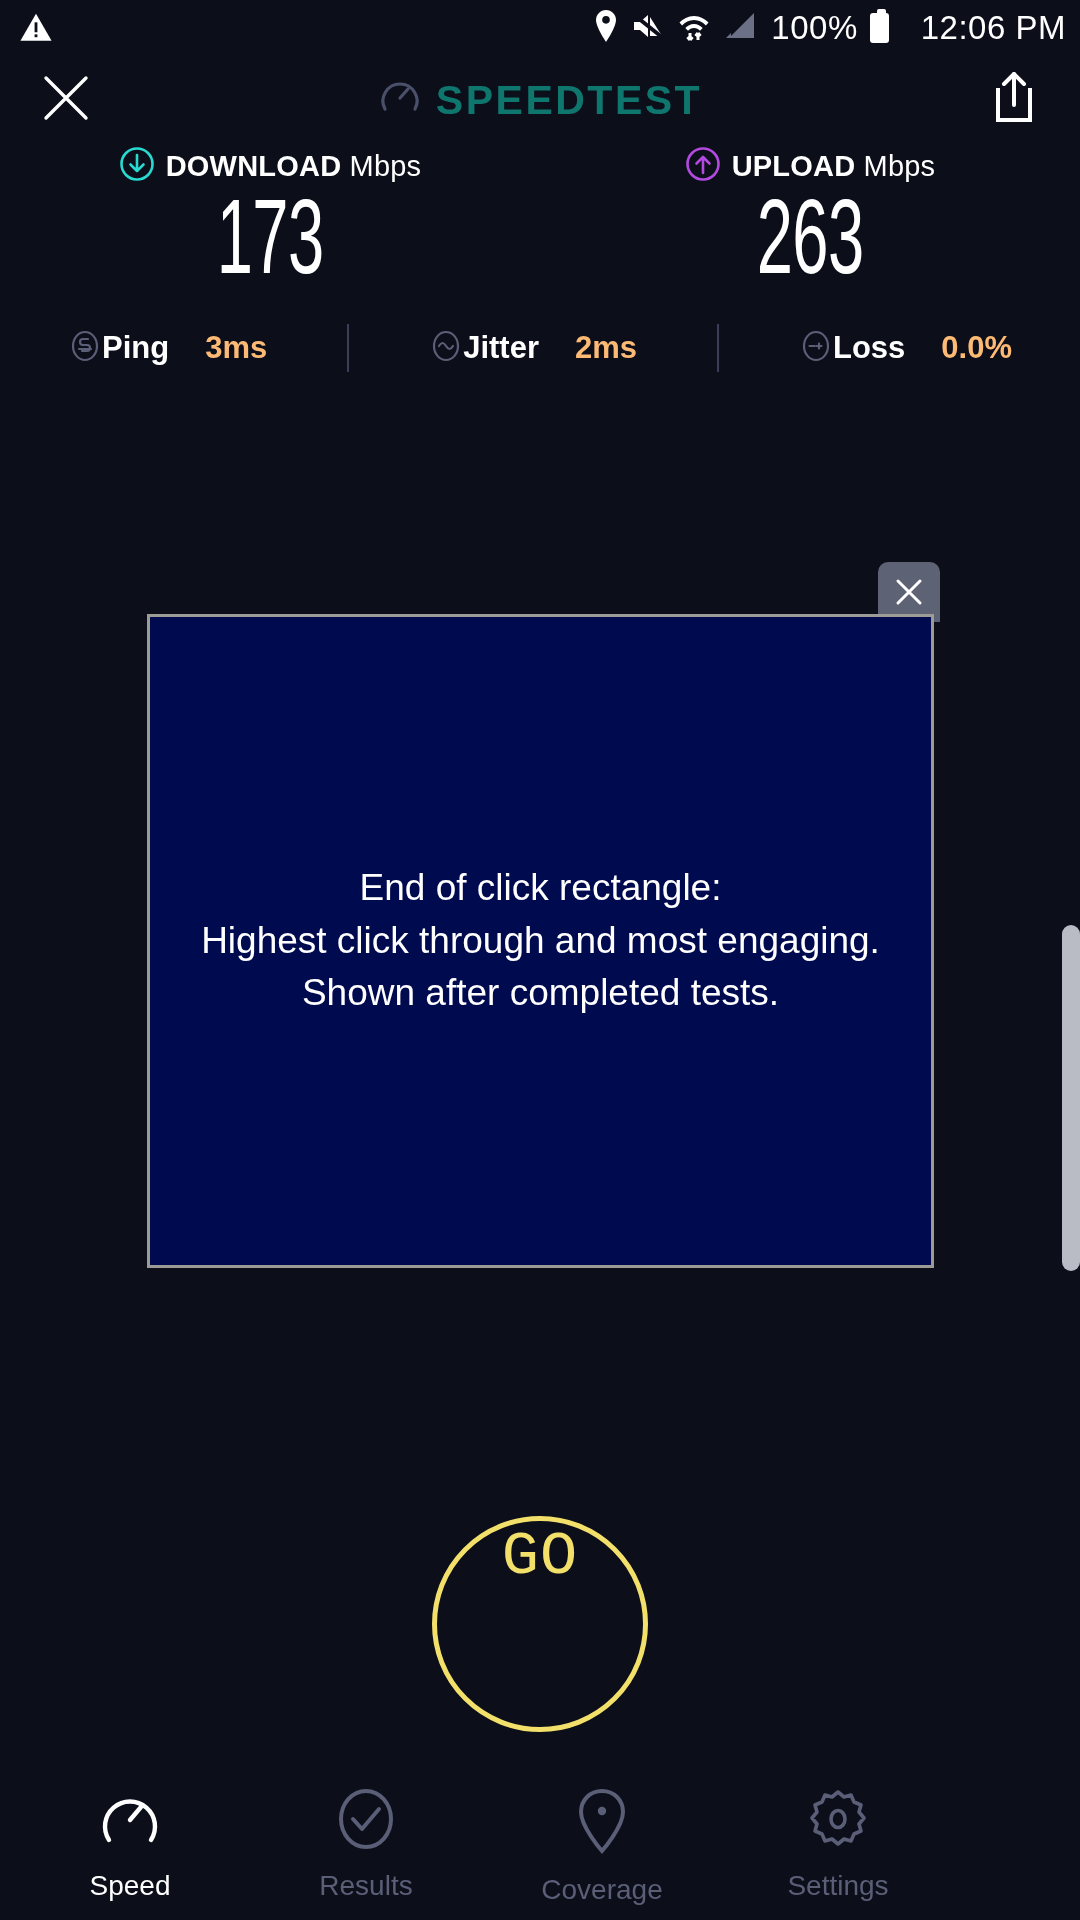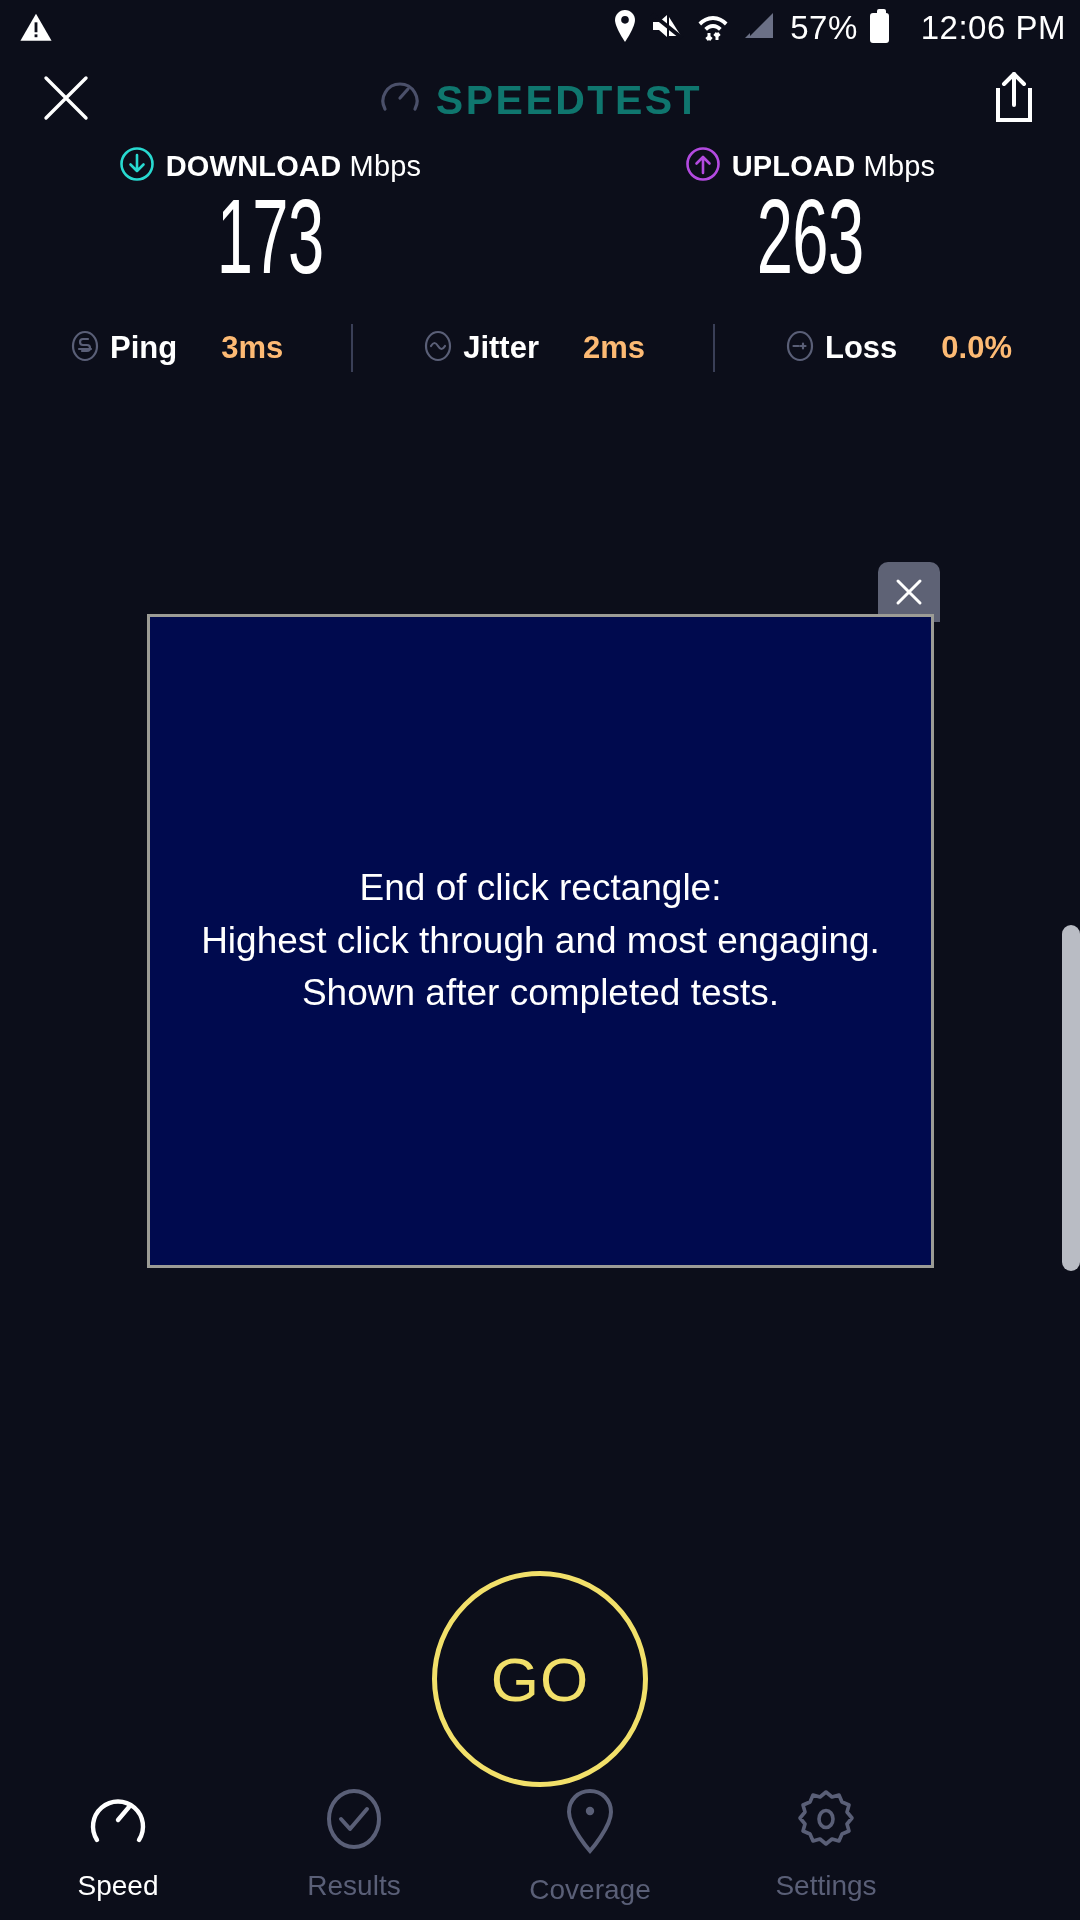--- a/index.html
+++ b/index.html
@@ -47,48 +47,48 @@
   .metric-head { display:flex; align-items:center; gap:11px; height:42px; }
   .metric-label { font-size:29px; color:#ffffff; font-weight:700; letter-spacing:0.2px; }
   .metric-label .unit { font-weight:400; }
   .metric-value { font-size:105px; color:#ffffff; font-weight:300;
     font-family:"Liberation Sans Narrow","Liberation Sans",sans-serif;
     line-height:1.02; letter-spacing:-1px; transform:scaleX(0.62); transform-origin:center;
     margin-top:-4px; }
 
   .stats-row { margin-top:28px; width:1080px; height:60px;
     display:flex; align-items:center; }
-  .stat { display:flex; align-items:center; gap:8px; }
+  .stat { display:flex; align-items:center; gap:0; }
   .stat-name { font-size:31px; color:#ffffff; font-weight:700; }
   .stat-val { font-size:31px; color:#fdba74; font-weight:700;margin-left:36px; }
   .stat-div { width:2px; height:48px; background:#3a3f57; }
 
   
   .ad-wrap { position:absolute; left:147px; top:614px; width:787px; height:654px; }
   .ad-rect { position:absolute; inset:0; background:#000a4e;
     border:3px solid #9c9c96; }
   .ad-text { position:absolute; left:0; right:0; top:50%;
     transform:translateY(-50%); text-align:center; color:#ffffff;
     font-size:37px; line-height:1.42; font-weight:400; padding:0 16px; }
   .ad-close { position:absolute; left:878px; top:562px; width:62px; height:60px;
     background:#5e6275; border-radius:10px 10px 0 0;
     display:flex; align-items:center; justify-content:center; cursor:pointer; }
 
   
   .scrollbar { position:absolute; right:0px; top:925px; width:18px; height:346px;
     background:#b9bcc4; border-radius:9px; }
 
   
-  .go-btn { position:absolute; left:432px; top:1571px; width:216px; height:216px;
+  .go-btn { position:absolute; left:432px; top:1516px; width:216px; height:216px;
     border:5px solid #f2e06a; border-radius:50%;
-    display:flex; align-items:center; justify-content:center; cursor:pointer; }
+    display:flex; justify-content:center; cursor:pointer;font-family:Liberation Mono, monospace; }
   .go-txt { color:#f2e06a; font-size:62px; font-weight:400; letter-spacing:1px; }
 
   
-  .navbar { position:absolute; left:0; bottom:0; width:944px; height:150px;
+  .navbar { position:absolute; left:12px; bottom:0; width:944px; height:150px;
     display:flex; }
   .nav-item { flex:1; display:flex; flex-direction:column; align-items:center;
     justify-content:flex-start; padding-top:16px; cursor:pointer; }
   .nav-label { margin-top:14px; font-size:28px; color:#5a5f77; }
   .nav-item.active .nav-label { color:#ffffff; }
 </style>
 </head>
 <body>
 
 <div id="root">
@@ -122,21 +122,21 @@
           <path d="M13 25 v6 M13 32 l-2.5-3 M13 32 l2.5-3" stroke="#ffffff" stroke-width="3" fill="none"></path>
           <path d="M21 32 v-6 M21 25 l-2.5 3 M21 25 l2.5 3" stroke="#ffffff" stroke-width="3" fill="none"></path>
         </svg>
       </span>
       <span>
         <svg width="34" height="30" viewBox="0 0 34 30">
           <path d="M31 2 L31 27 L6 27 Z" fill="#6b7086"></path>
           <path d="M8 22 L8 27 L3 27 Z" fill="#6b7086"></path>
         </svg>
       </span>
-      <span class="sb-pct">57%</span>
+      <span class="sb-pct">100%</span>
       <span class="batt"></span>
       <span class="sb-time">12:06 PM</span>
     </div>
   </div>
 
   <div class="header">
     <div class="hdr-brand">
       <span>
         <svg width="44" height="44" viewBox="0 0 44 44">
           <path d="M7 33 A17 17 0 1 1 37 33" stroke="#4b506a" stroke-width="3.2" fill="none" stroke-linecap="round"></path>

